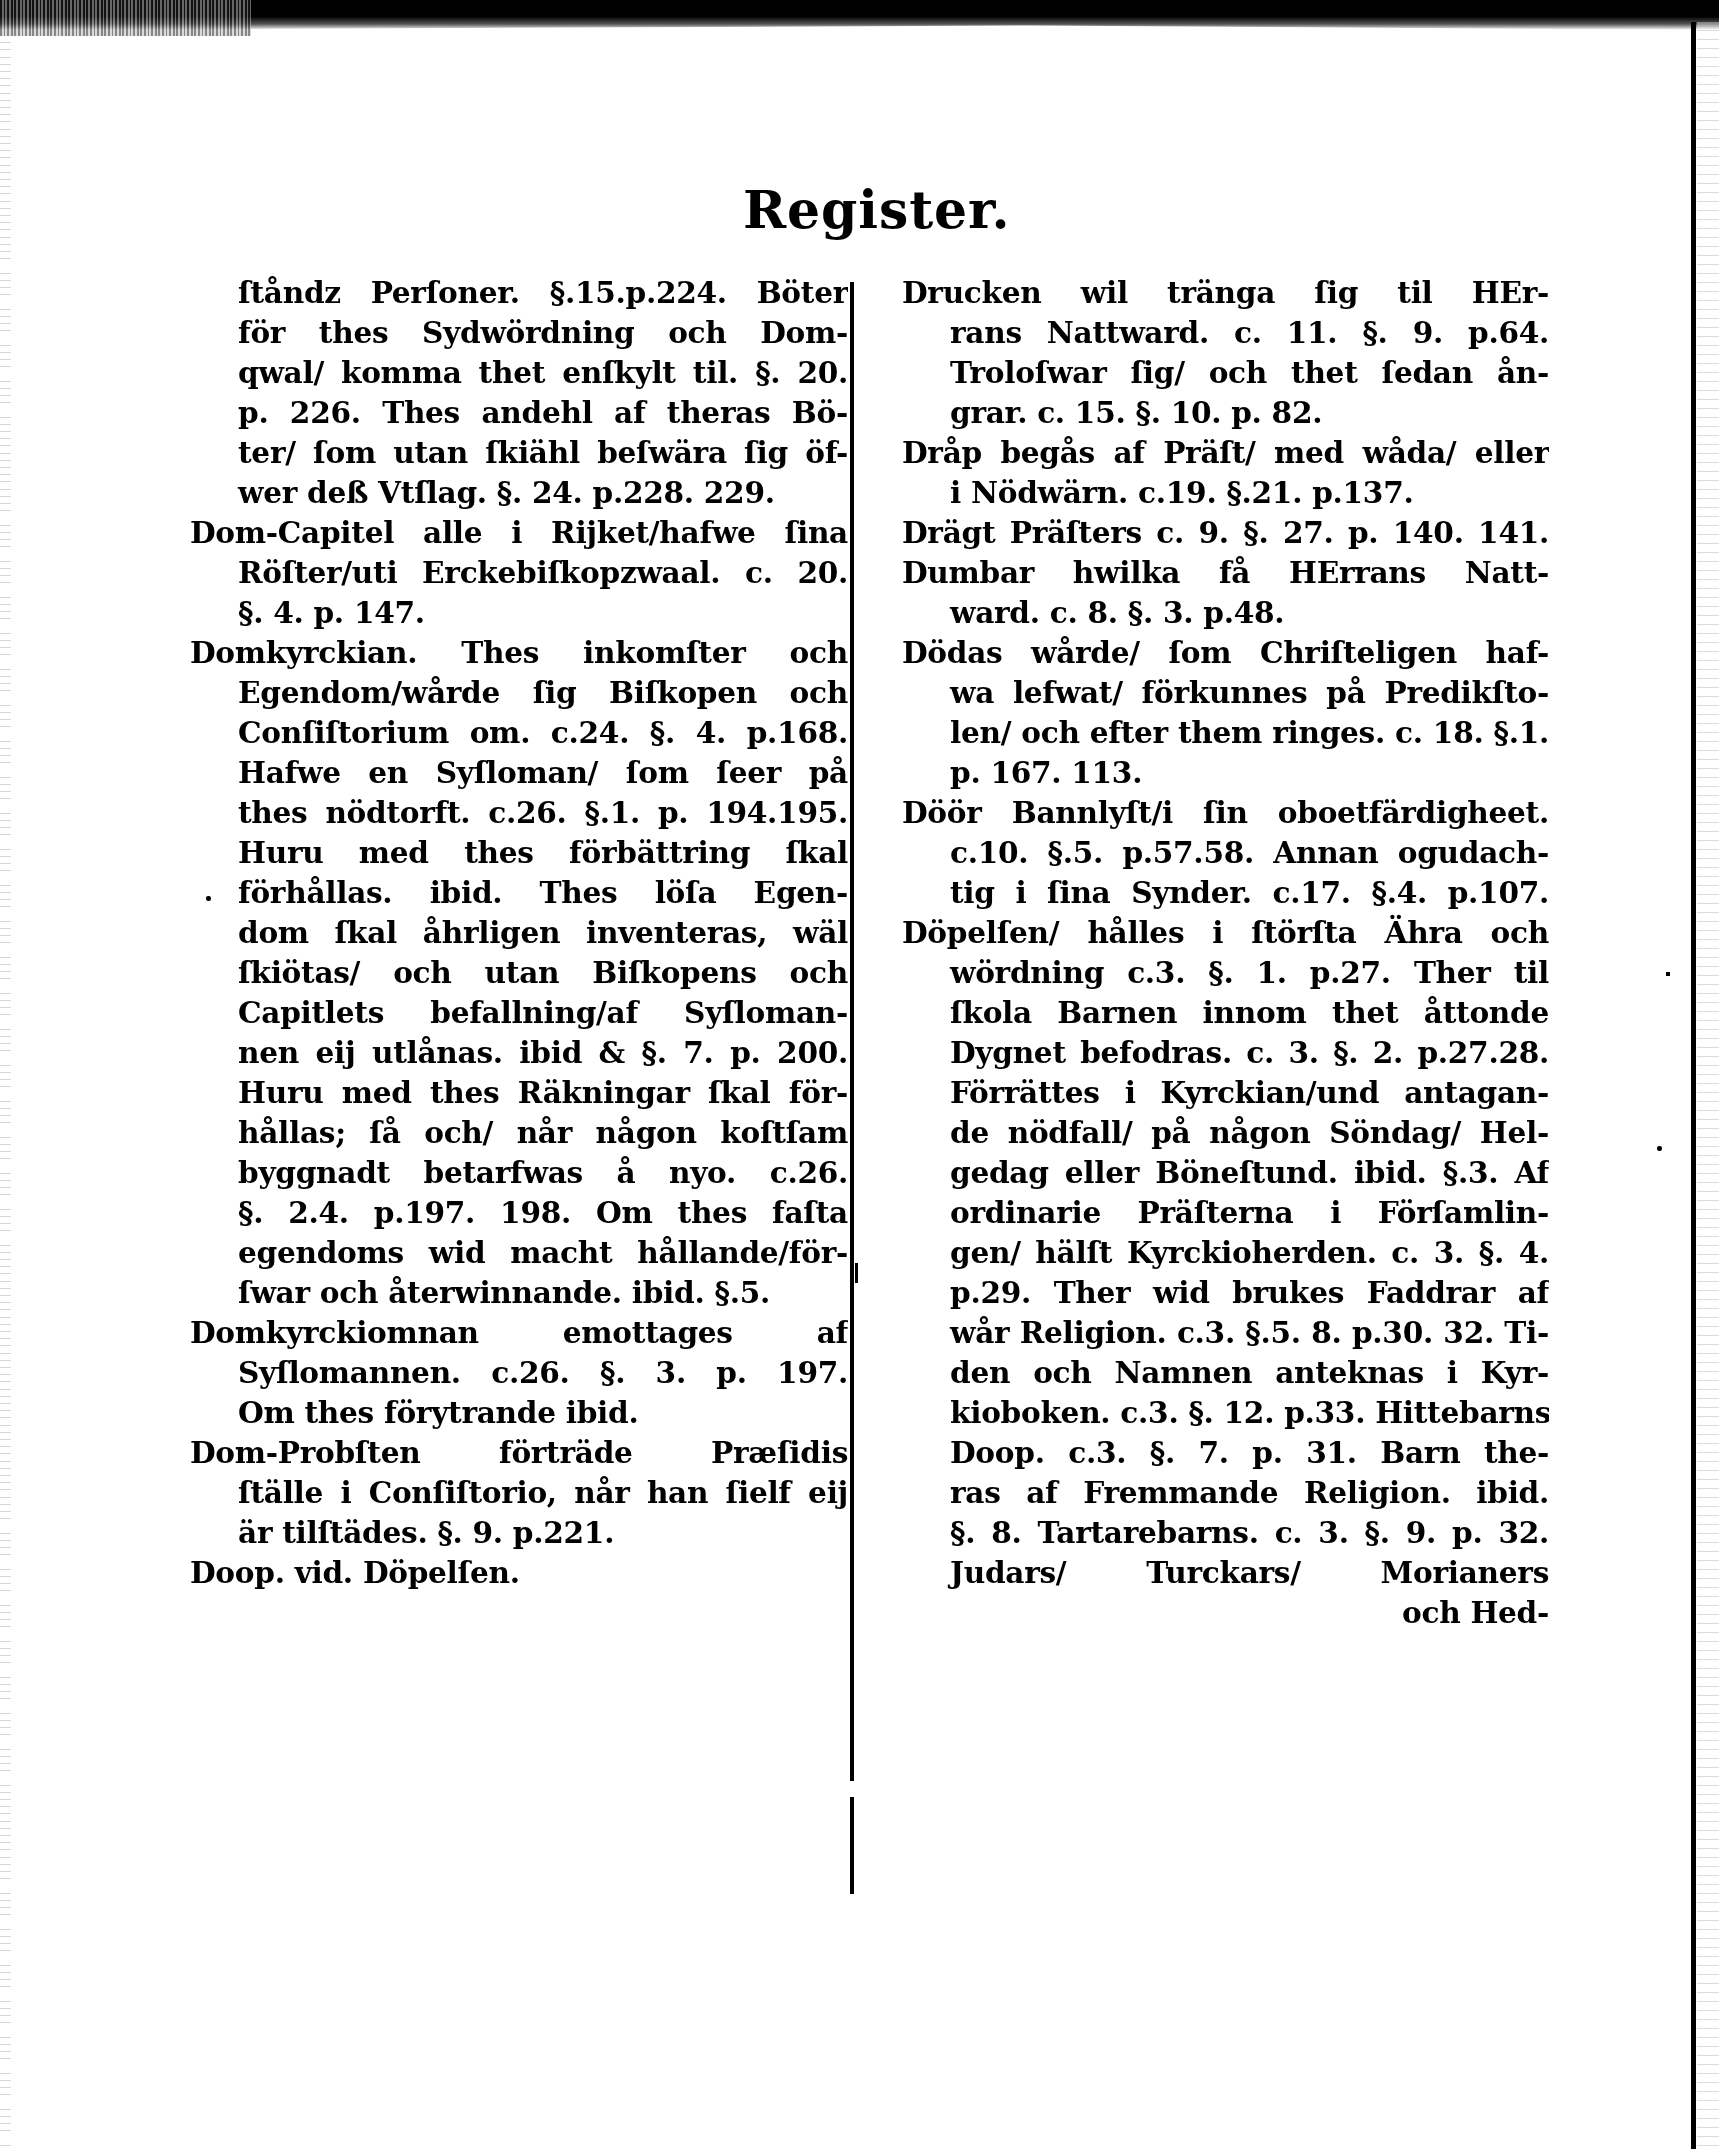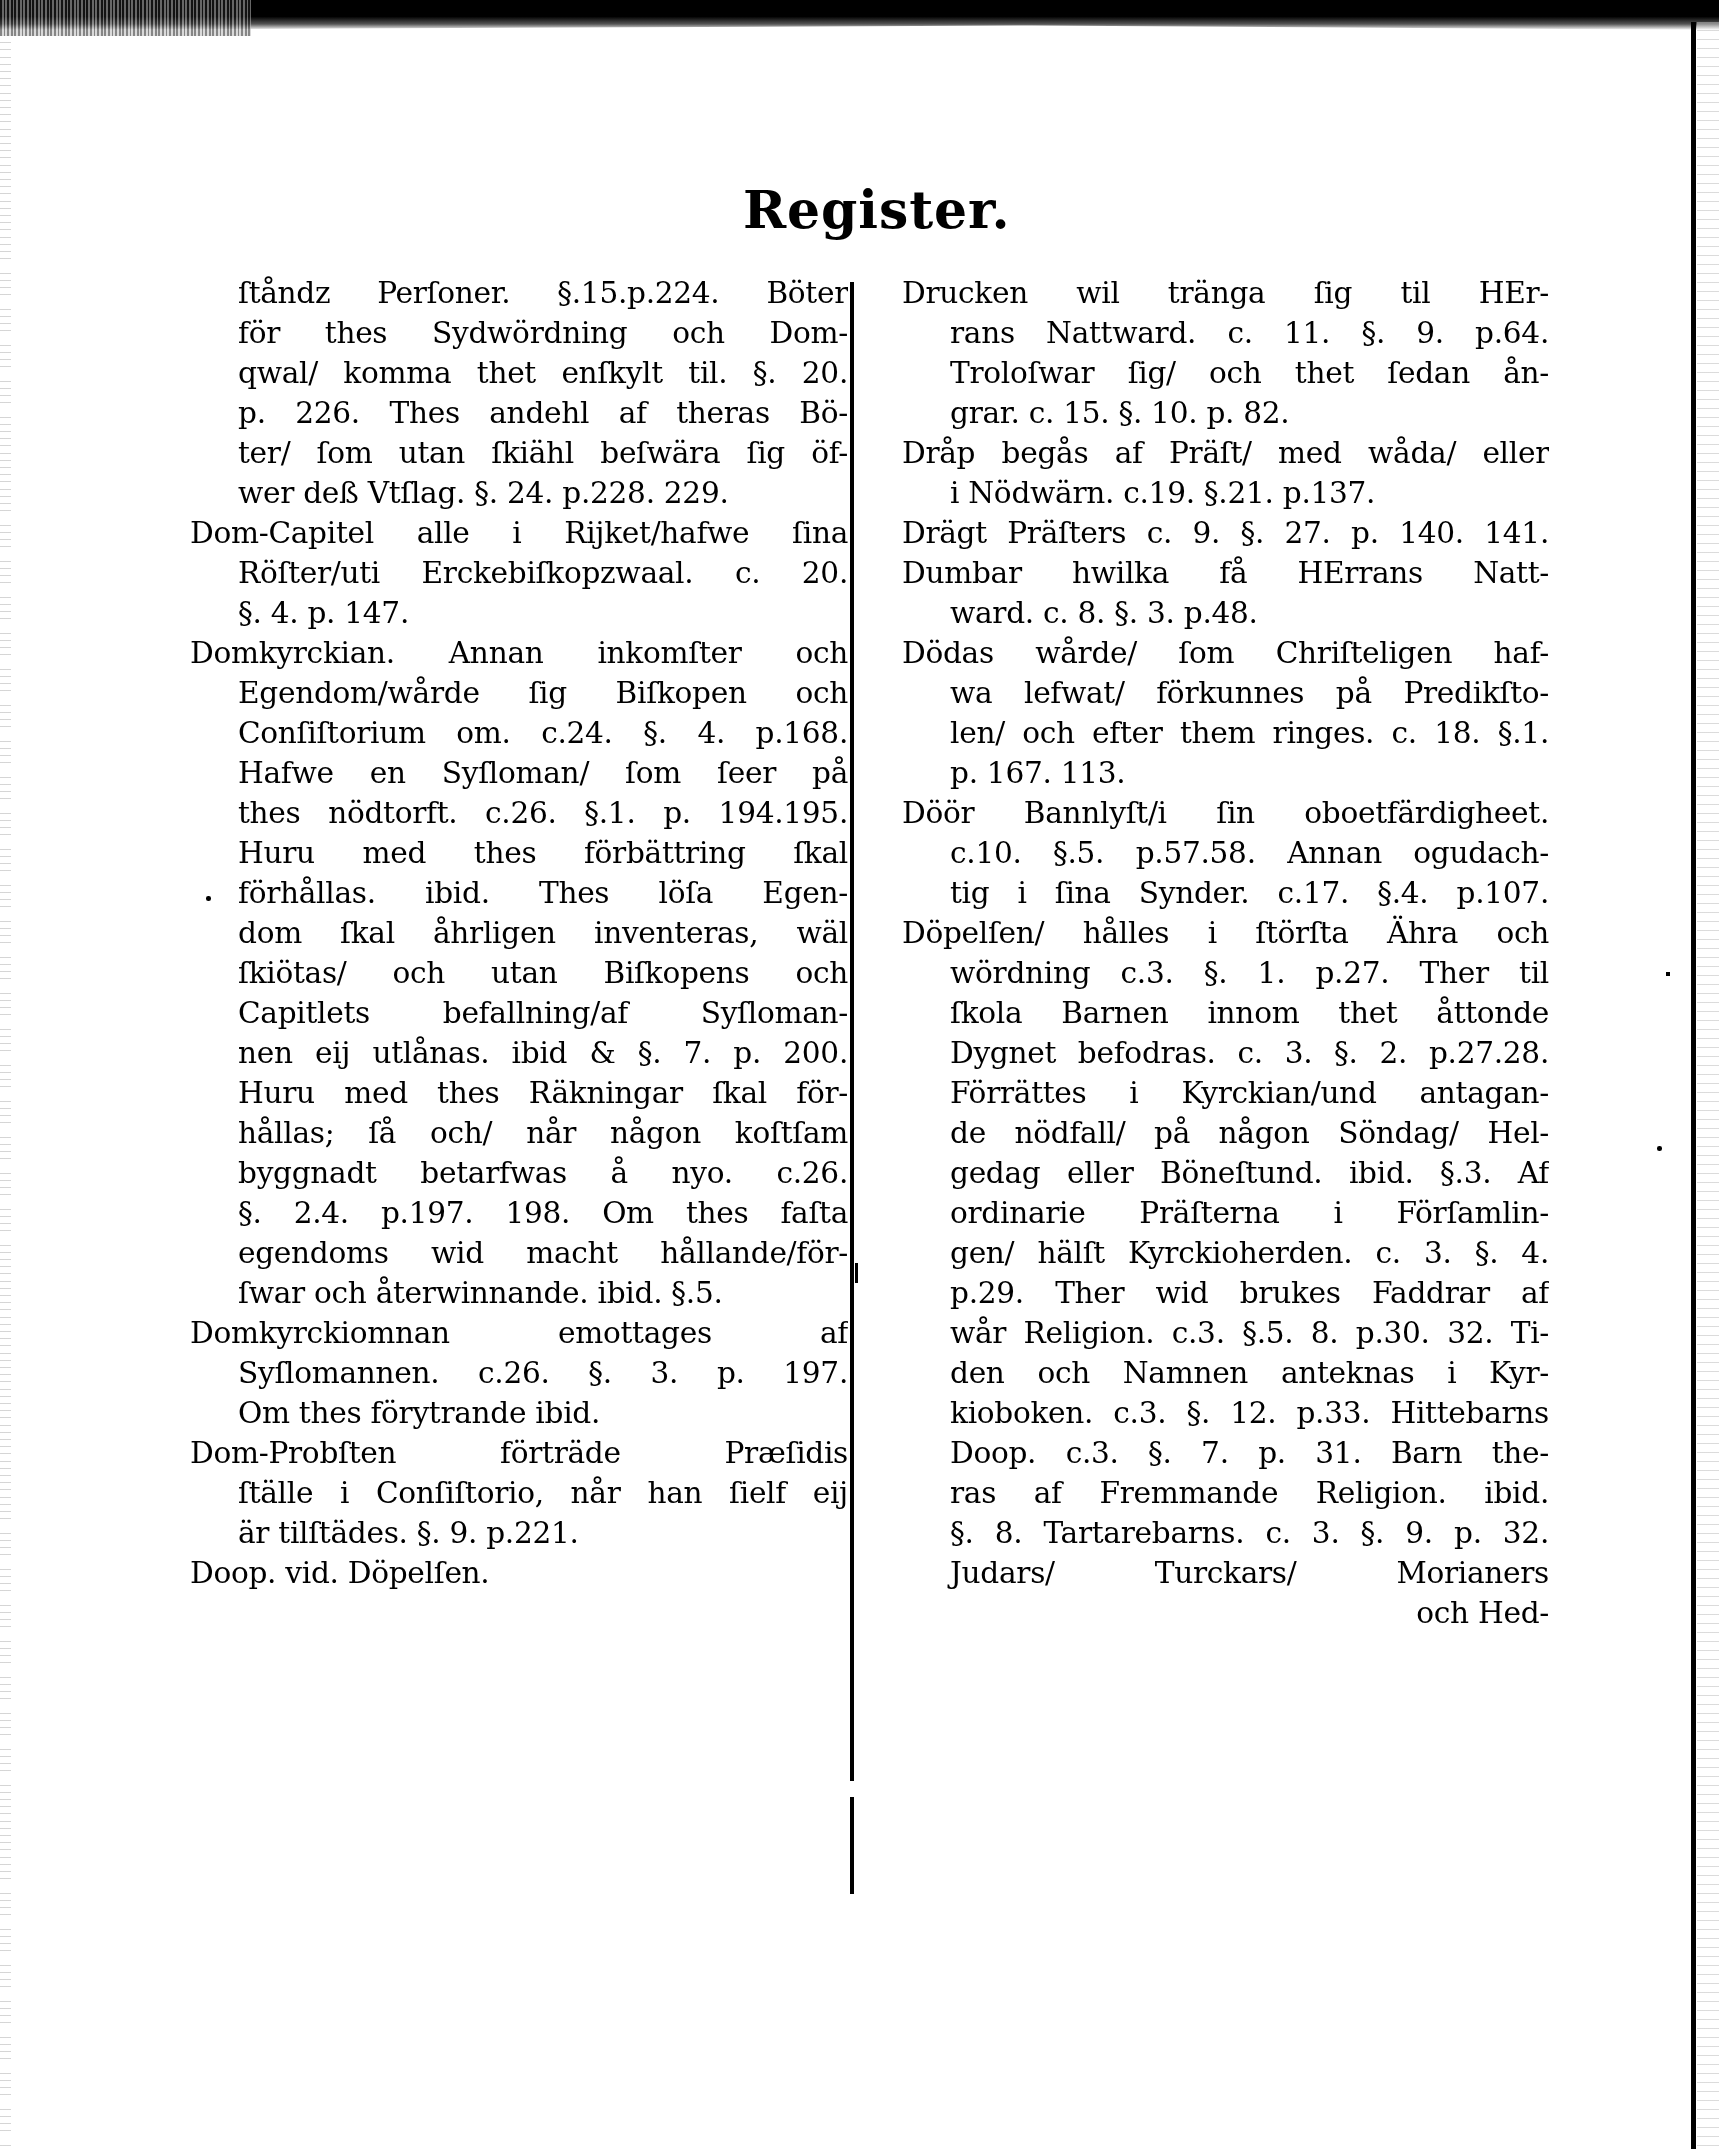--- a/index.html
+++ b/index.html
@@ -33,21 +33,21 @@
     background: repeating-linear-gradient(180deg, #fff 0 6.3px, #888 6.3px 7.2px);
     opacity: .35;
   }
   .title {
     position: absolute; left: 743px; top: 179px; width: 233px; text-align: right;
     font-family: "DejaVu Serif", serif; font-weight: bold; font-size: 52px;
     letter-spacing: 0.9px;
   }
   .col {
     position: absolute; top: 273px;
-    font-size: 29.6px; line-height: 40px; font-weight: normal;
+    font-size: 29.6px; line-height: 40px; font-weight: bold;
     letter-spacing: -0.3px;
   }
   .col.left { left: 190px; width: 658px; }
   .col.right { left: 860px; width: 647px; margin-left: 42px; }
   .line { white-space: nowrap; text-align: justify; text-align-last: justify; height: 40px; overflow: hidden; }
   .line.head { padding-left: 0; }
   .line.cont { padding-left: 48px; }
   .line.last { text-align-last: left; }
   .line.right-align { text-align-last: right; }
   .divider {
@@ -70,21 +70,21 @@
 <div class="col left" id="col-left">
     <div class="line cont">ſtåndz Perſoner. §.15.p.224. Böter</div>
     <div class="line cont">för thes Sydwördning och Dom-</div>
     <div class="line cont">qwal/ komma thet enſkylt til. §. 20.</div>
     <div class="line cont">p. 226. Thes andehl af theras Bö-</div>
     <div class="line cont">ter/ ſom utan ſkiähl beſwära ſig öf-</div>
     <div class="line cont last">wer deß Vtſlag. §. 24. p.228. 229.</div>
     <div class="line head">Dom-Capitel alle i Rijket/hafwe ſina</div>
     <div class="line cont">Röſter/uti Erckebiſkopzwaal. c. 20.</div>
     <div class="line cont last">§. 4. p. 147.</div>
-    <div class="line head">Domkyrckian. Annan inkomſter och</div>
+    <div class="line head">Domkyrckian. Thes inkomſter och</div>
     <div class="line cont">Egendom/wårde ſig Biſkopen och</div>
     <div class="line cont">Conſiſtorium om. c.24. §. 4. p.168.</div>
     <div class="line cont">Hafwe en Syſloman/ ſom ſeer på</div>
     <div class="line cont">thes nödtorft. c.26. §.1. p. 194.195.</div>
     <div class="line cont">Huru med thes förbättring ſkal</div>
     <div class="line cont">förhållas. ibid. Thes löſa Egen-</div>
     <div class="line cont">dom ſkal åhrligen inventeras, wäl</div>
     <div class="line cont">ſkiötas/ och utan Biſkopens och</div>
     <div class="line cont">Capitlets befallning/af Syſloman-</div>
     <div class="line cont">nen eij utlånas. ibid &amp; §. 7. p. 200.</div>

